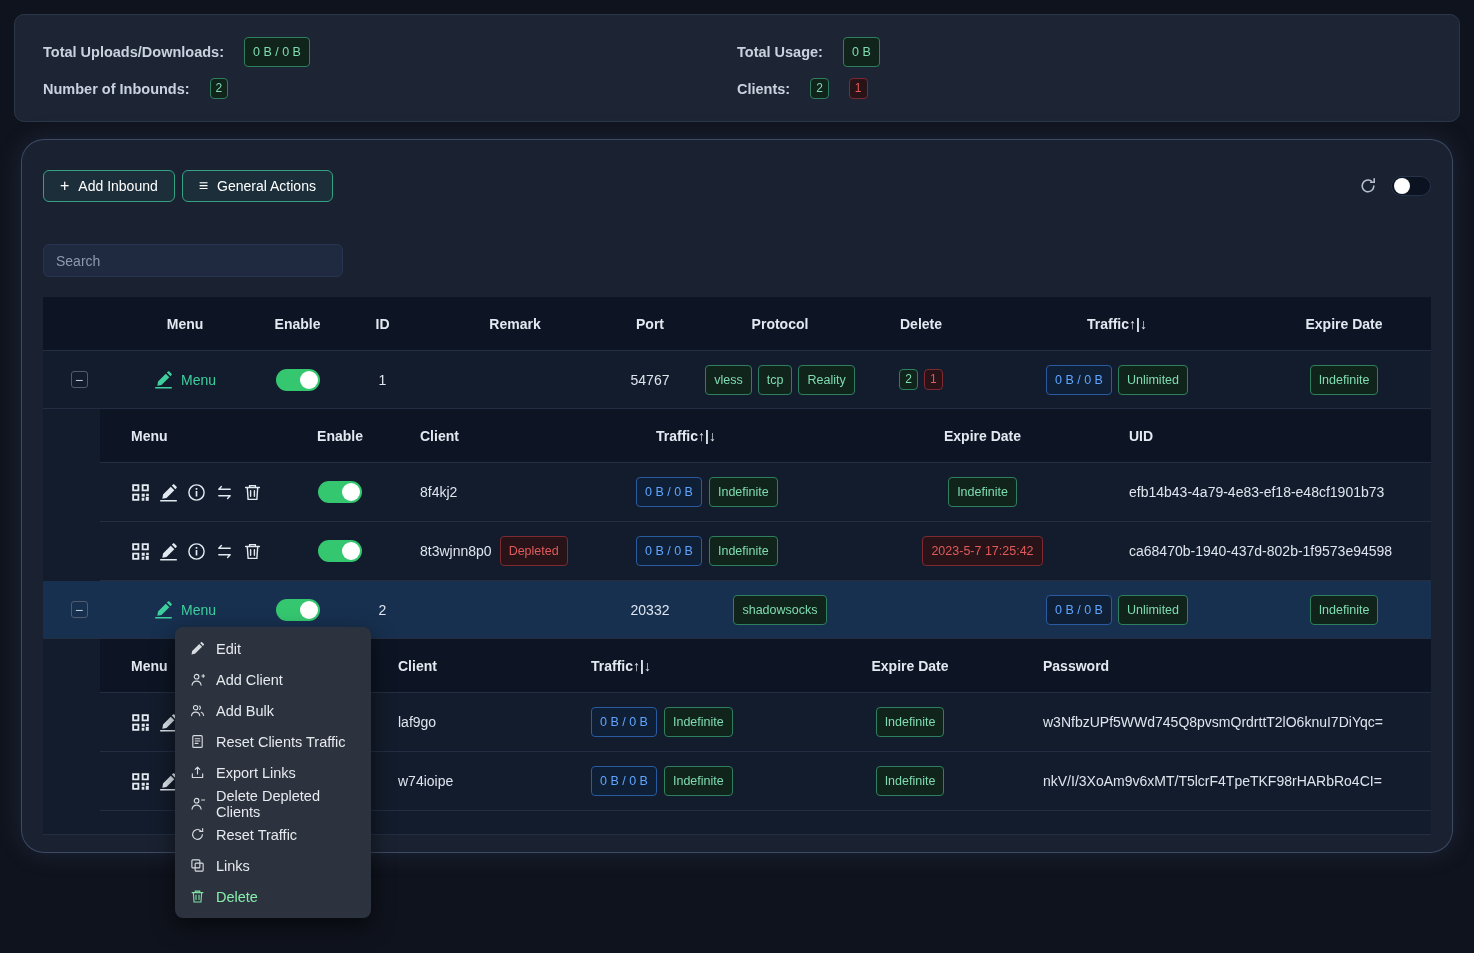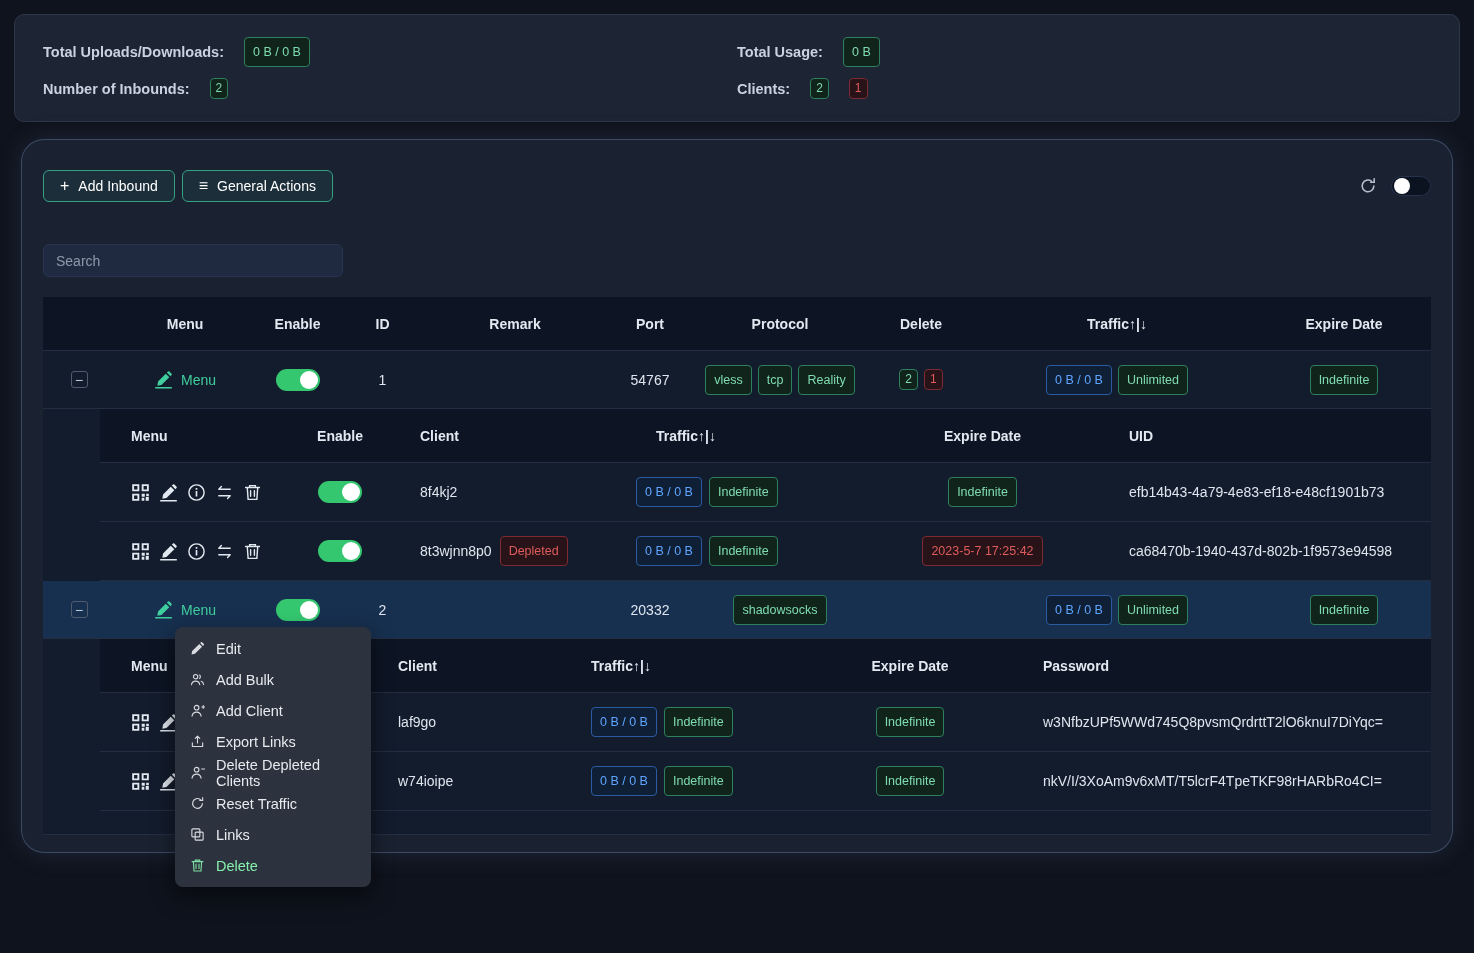--- a/index.html
+++ b/index.html
@@ -465,34 +465,43 @@
     <span class="cm-icon">
       <svg viewBox="0 0 16 16" fill="currentColor">
           <path d="M12.9 1.2l1.9 1.9c.3.3.3.8 0 1.1l-1 1-3-3 1-1c.3-.3.8-.3 1.1 0zM9.9 3.1l3 3-7.6 7.6-3.7.7.7-3.7z"></path>
         </svg>
     </span>
     <span>Edit</span>
   </div>
   <div class="cm-item">
     <span class="cm-icon">
       <svg viewBox="0 0 16 16" fill="none" stroke="currentColor" stroke-width="1.2" stroke-linecap="round">
+          <circle cx="7" cy="5" r="2.5"></circle>
+          <path d="M2.2 14c.4-2.9 2.3-4.3 4.8-4.3s4.4 1.4 4.8 4.3M12.6 4.2h3M14.1 2.7v3"></path>
+        </svg>
+    </span>
+    <span>Add Client</span>
+  </div>
+  <div class="cm-item">
+    <span class="cm-icon">
+      <svg viewBox="0 0 16 16" fill="none" stroke="currentColor" stroke-width="1.2" stroke-linecap="round">
           <circle cx="6" cy="5" r="2.3"></circle>
           <path d="M1.6 13.6c.4-2.6 2.1-3.9 4.4-3.9s4 1.3 4.4 3.9M10.2 3.2a2.3 2.3 0 0 1 0 3.6M12 9.9c1.4.5 2.3 1.7 2.5 3.5"></path>
         </svg>
     </span>
     <span>Add Bulk</span>
   </div>
   <div class="cm-item">
     <span class="cm-icon">
       <svg viewBox="0 0 16 16" fill="none" stroke="currentColor" stroke-width="1.2" stroke-linecap="round">
-          <circle cx="7" cy="5" r="2.5"></circle>
-          <path d="M2.2 14c.4-2.9 2.3-4.3 4.8-4.3s4.4 1.4 4.8 4.3M12.6 4.2h3M14.1 2.7v3"></path>
-        </svg>
-    </span>
-    <span>Add Client</span>
+          <rect x="3" y="1.8" width="10" height="12.4" rx="1"></rect>
+          <path d="M5.5 5h5M5.5 7.5h5M5.5 10h3"></path>
+        </svg>
+    </span>
+    <span>Reset Clients Traffic</span>
   </div>
   <div class="cm-item">
     <span class="cm-icon">
       <svg viewBox="0 0 16 16" fill="none" stroke="currentColor" stroke-width="1.2" stroke-linecap="round" stroke-linejoin="round">
           <path d="M8 9.5v-7M5.6 4.6L8 2.2l2.4 2.4M2.5 9.5v3.8h11V9.5"></path>
         </svg>
     </span>
     <span>Export Links</span>
   </div>
   <div class="cm-item">

